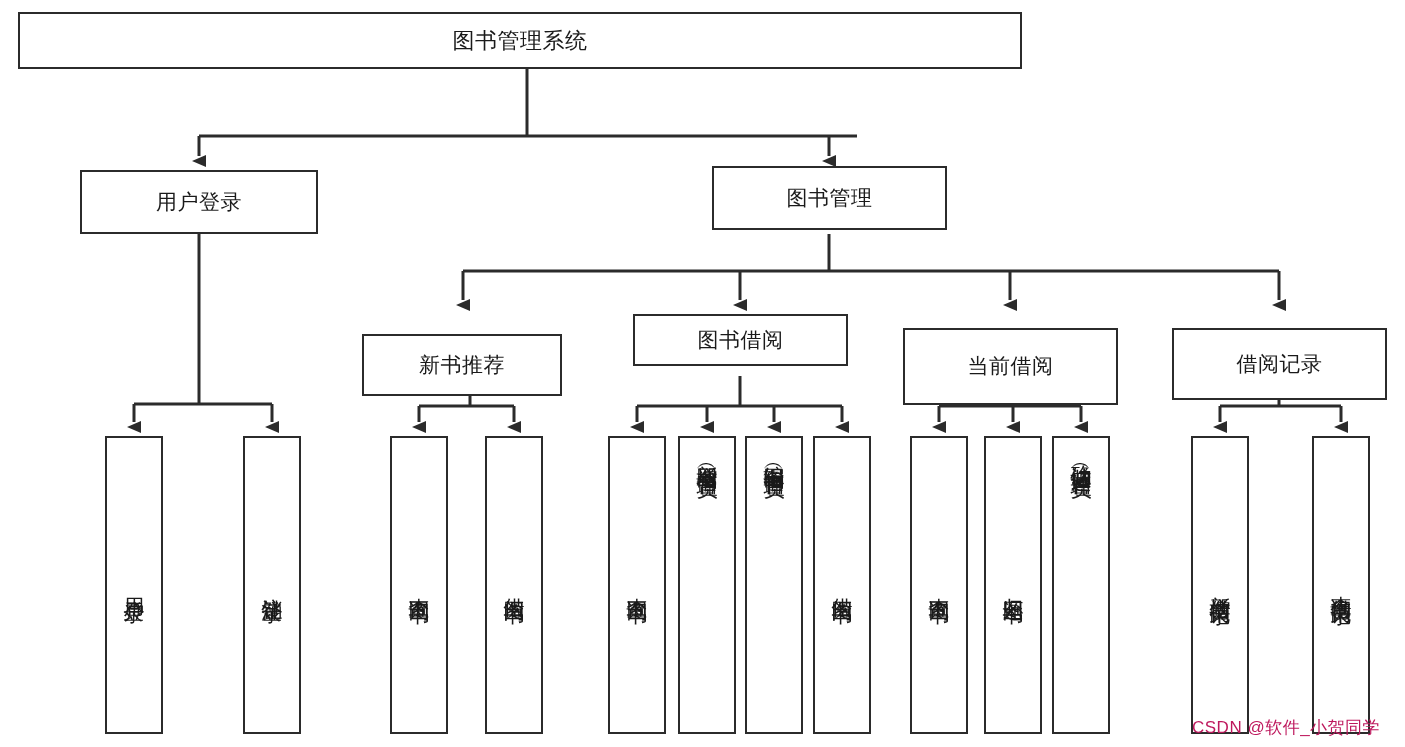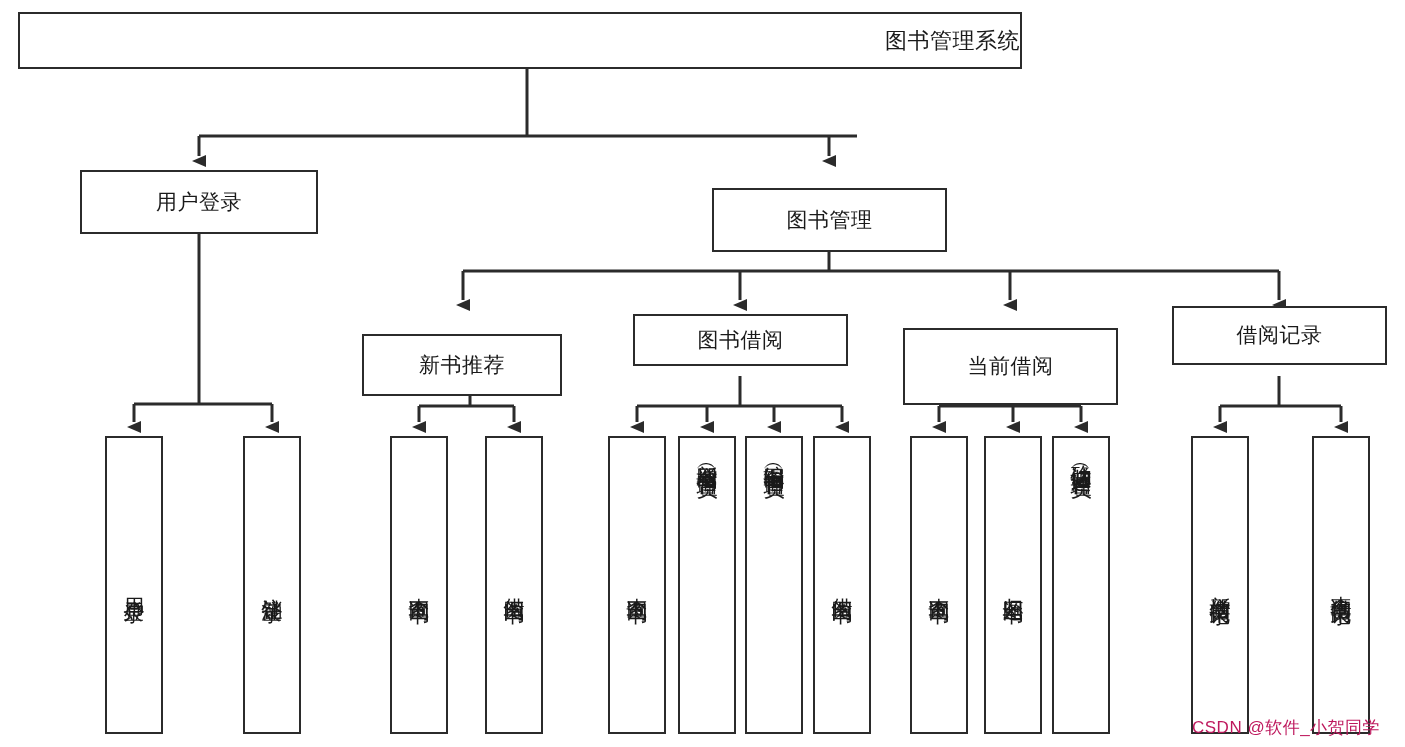--- a/index.html
+++ b/index.html
@@ -120,43 +120,43 @@
       <path d="M1013,406 L1013,422" marker-end="url(#arrow)"></path>
       <path d="M1081,406 L1081,422" marker-end="url(#arrow)"></path>
 
       <path d="M1279,376 L1279,406"></path>
       <path d="M1220,406 L1341,406"></path>
       <path d="M1220,406 L1220,422" marker-end="url(#arrow)"></path>
       <path d="M1341,406 L1341,422" marker-end="url(#arrow)"></path>
     </g>
   </svg>
 
-  <div class="node root horiz" id="node-root" style="left: 18px; top: 12px; width: 1004px; height: 57px; justify-content: flex-end;">
+  <div class="node root horiz" id="node-root" style="left: 18px; top: 12px; width: 1004px; height: 57px;">
     <span class="label">图书管理系统</span>
   </div>
 
   <div id="level2-container">
       <div class="node horiz" style="left: 80px; top: 170px; width: 238px; height: 64px;">
         <span class="label">用户登录</span>
       </div>
-      <div class="node horiz" style="left: 712px; top: 188px; width: 235px; height: 64px;">
+      <div class="node horiz" style="left: 712px; top: 166px; width: 235px; height: 64px;">
         <span class="label">图书管理</span>
       </div>
     </div>
   <div id="level3-container">
       <div class="node horiz" style="left: 362px; top: 314px; width: 200px; height: 62px; margin-top: 20px;">
         <span class="label">新书推荐</span>
       </div>
       <div class="node horiz" style="left: 633px; top: 314px; width: 215px; height: 52px;">
         <span class="label">图书借阅</span>
       </div>
       <div class="node horiz" style="left: 903px; top: 328px; width: 215px; height: 77px;">
         <span class="label">当前借阅</span>
       </div>
-      <div class="node horiz" style="left: 1172px; top: 306px; width: 215px; height: 59px;">
+      <div class="node horiz" style="left: 1172px; top: 328px; width: 215px; height: 72px;">
         <span class="label">借阅记录</span>
       </div>
     </div>
   <div id="leaves-container">
       <div class="node vert centered" style="left: 105px; top: 436px; width: 58px; height: 298px;">
         <span class="label">用户登录</span>
       </div>
       <div class="node vert centered" style="left: 243px; top: 436px; width: 58px; height: 298px;">
         <span class="label">注销登录</span>
       </div>

